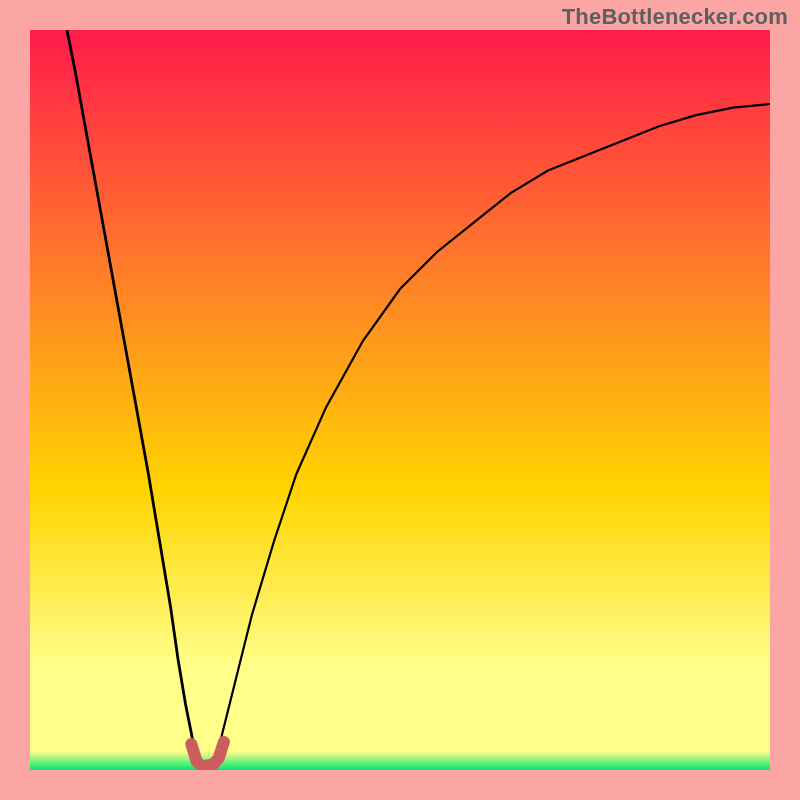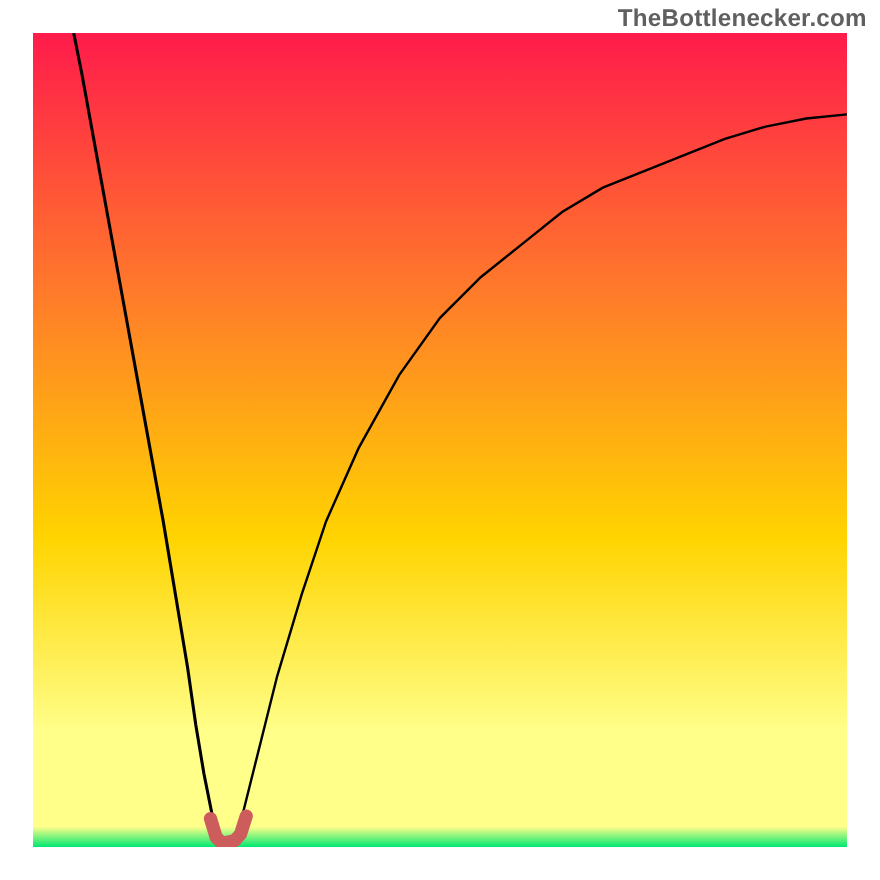--- a/index.html
+++ b/index.html
@@ -9,21 +9,21 @@
     height: 800px;
     background: #000;
     overflow: hidden;
   }
   .frame {
     position: absolute;
     left: 0;
     top: 0;
     width: 800px;
     height: 800px;
-    background: #ffffff;
+    background: #fca5a5;
   }
   .plot {
     position: absolute;
     left: 30px;
     top: 30px;
     width: 740px;
     height: 740px;
     overflow: hidden;
   }
   .watermark {

